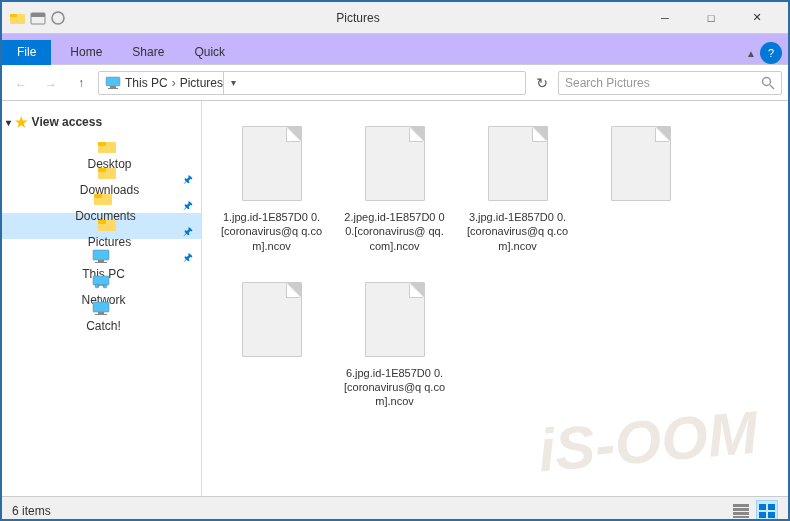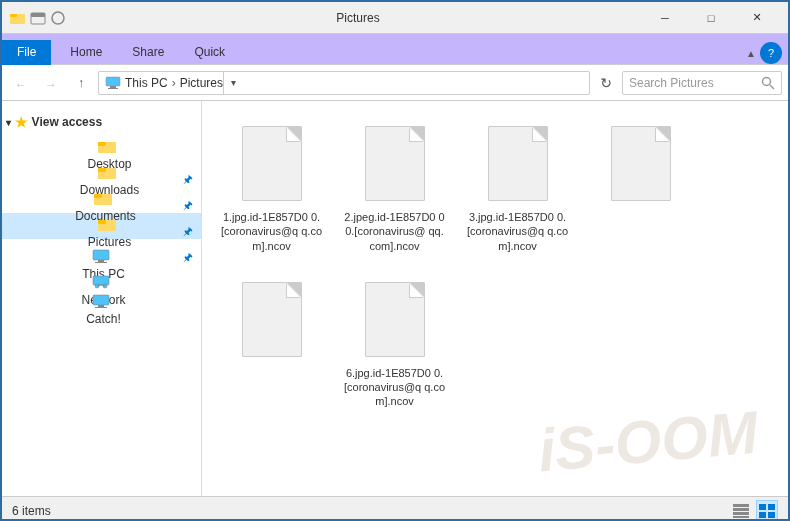--- a/index.html
+++ b/index.html
@@ -84,21 +84,21 @@
     .address-path-arrow { color: #666; margin: 0 4px; }
     .refresh-btn {
       width: 24px; height: 24px;
       border: 1px solid transparent;
       background: transparent;
       cursor: pointer;
       display: flex; align-items: center; justify-content: center;
       font-size: 14px; color: #555;
     }
     .search-box {
-      width: 160px;
+      width: 224px;
       height: 24px;
       border: 1px solid #ccc;
       border-radius: 2px;
       display: flex;
       align-items: center;
       padding: 0 6px;
       background: #fff;
       font-size: 12px;
       color: #999;
     }
@@ -403,21 +403,21 @@
           <rect x="1" y="1" width="16" height="9" rx="1" fill="#4fc3f7" stroke="#777" stroke-width="0.5"></rect>
           <circle cx="5" cy="11" r="2" fill="#4fc3f7" stroke="#777" stroke-width="0.5"></circle>
           <circle cx="13" cy="11" r="2" fill="#4fc3f7" stroke="#777" stroke-width="0.5"></circle>
           <line x1="9" y1="10" x2="5" y2="11" stroke="#777" stroke-width="0.7"></line>
           <line x1="9" y1="10" x2="13" y2="11" stroke="#777" stroke-width="0.7"></line>
         </svg>
       </div>
       <span>Network</span>
     </div>
 
-    <div class="sidebar-item" style="padding-left: 12px; justify-content: center;">
+    <div class="sidebar-item" style="padding-left: 12px;">
       <div class="sidebar-icon">
         <svg width="18" height="14" viewBox="0 0 18 14">
           <rect x="1" y="1" width="16" height="10" rx="1" fill="#4fc3f7" stroke="#777" stroke-width="0.5"></rect>
           <rect x="6" y="11" width="6" height="2" fill="#888"></rect>
           <rect x="3" y="13" width="12" height="1" fill="#888"></rect>
         </svg>
       </div>
       <span>Catch!</span>
     </div>
   </div>

